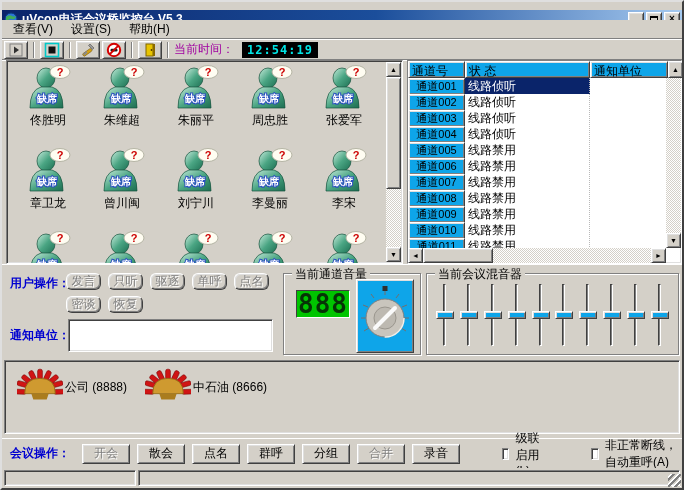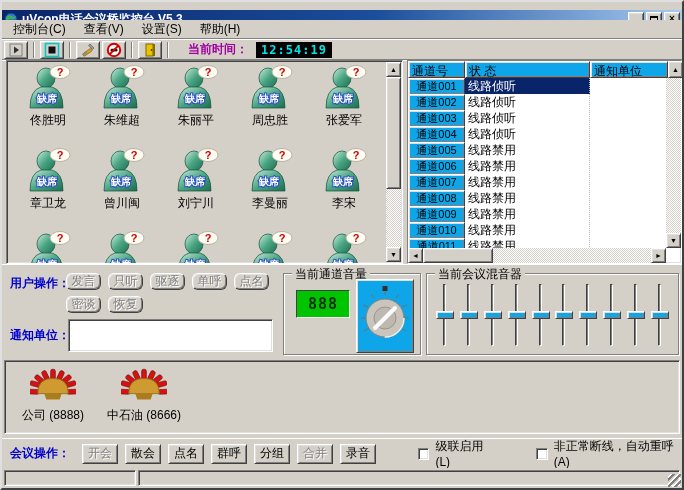--- a/index.html
+++ b/index.html
@@ -21,21 +21,21 @@
   .glyph-min{width:6px;height:2px;background:#000;margin-top:6px;}
   .glyph-max{width:8px;height:7px;border:1px solid #000;border-top-width:2px;}
   
   .menubar{position:absolute;left:0;top:18px;right:0;height:19px;display:flex;align-items:center;
     border-bottom:1px solid #808080;box-shadow:0 1px 0 #fff;padding-left:2px;background:#d4d0c8;}
   .menu-item{padding:2px 9px;}
   .toolbar{position:absolute;left:0;top:38px;right:0;height:20px;display:flex;align-items:center;
     border-bottom:1px solid #808080;box-shadow:0 1px 0 #fff;padding-left:2px;background:#d4d0c8;gap:2px;}
   .tool-btn{width:24px;height:18px;}
   .tool-sep{width:2px;height:16px;border-left:1px solid #808080;border-right:1px solid #fff;margin:0 3px;}
-  .time-label{color:#a000a0;font-weight:bold;margin:0 6px 0 14px;white-space:nowrap;}
+  .time-label{color:#a000a0;font-weight:normal;margin:0 6px 0 0;white-space:nowrap;}
   .lcd{width:76px;height:16px;background:#000;color:#00e5e5;font-family:"DejaVu Sans Mono",monospace;
     font-weight:bold;font-size:12px;display:flex;align-items:center;justify-content:center;letter-spacing:1px;}
   
   .main{position:absolute;left:0;top:58px;right:0;height:204px;}
   .user-panel{position:absolute;left:4px;top:0;width:397px;height:204px;background:#d4d0c8;overflow:hidden;}
   .user-grid{position:absolute;left:2px;top:2px;display:grid;grid-template-columns:repeat(5,74px);grid-auto-rows:83px;padding:2px;}
   .user-cell{display:flex;flex-direction:column;align-items:center;}
   .user-name{margin-top:1px;font-size:12px;white-space:nowrap;}
   .vscroll{position:absolute;top:1px;bottom:1px;width:15px;background:
     repeating-conic-gradient(#fff 0 25%,#d4d0c8 0 50%) 0 0/2px 2px;}
@@ -60,38 +60,38 @@
   .hs-thumb{position:absolute;left:15px;top:0;width:70px;height:15px;background:#d4d0c8;}
   
   .mid{position:absolute;left:0;top:262px;right:0;height:96px;background:#d4d0c8;border-top:1px solid #fff;}
   .blue-label{color:#0000d0;font-weight:bold;white-space:nowrap;}
   .uop-row{position:absolute;display:flex;gap:7px;}
   .uop-btn{width:35px;height:17px;font-size:12px;border-radius:6px;}
   .prompt-box{position:absolute;left:66px;top:54px;width:205px;height:33px;background:#fff;}
   .groupbox{position:absolute;border:1px solid #808080;box-shadow:inset 1px 1px 0 #fff, 1px 1px 0 #fff;}
   .gb-title{position:absolute;top:-8px;left:8px;background:#d4d0c8;padding:0 3px;font-size:12px;white-space:nowrap;}
   .led{position:absolute;left:12px;top:16px;width:54px;height:28px;background:#00c400;border:1px solid;border-color:#404040 #fff #fff #404040;
-    color:#063306;font-family:"DejaVu Sans Mono",monospace;font-weight:bold;font-size:15px;display:flex;align-items:center;justify-content:center;letter-spacing:1px;}
+    color:#063306;font-family:"DejaVu Sans Mono",monospace;font-weight:bold;font-size:26px;display:flex;align-items:center;justify-content:center;letter-spacing:1px;}
   .knob-panel{position:absolute;left:72px;top:5px;width:58px;height:74px;display:flex;align-items:center;justify-content:center;}
   .mixer-row{position:absolute;left:8px;top:8px;right:8px;bottom:6px;display:flex;gap:3px;}
   .slider{position:relative;flex:1;}
   .sl-track{position:absolute;left:50%;top:2px;bottom:2px;width:3px;margin-left:-2px;background:#808080;
     border:1px solid;border-color:#404040 #fff #fff #404040;}
   .sl-thumb{position:absolute;left:50%;top:44%;width:18px;height:8px;margin-left:-9px;}
   
   .conf-panel{position:absolute;left:2px;top:358px;right:2px;height:74px;background:#d4d0c8;display:flex;align-items:flex-start;padding:6px 0 0 12px;gap:16px;}
-  .conf-item{display:flex;flex-direction:column;align-items:center;min-width:72px;}
+  .conf-item{display:flex;align-items:center;min-width:72px;}
   .conf-item .cname{margin-top:2px;padding:0 2px;font-size:12px;white-space:nowrap;}
   .conf-item.selected svg{filter:brightness(0.55) hue-rotate(-25deg) saturate(1.4);}
   .conf-item.selected .cname{background:#0a246a;color:#fff;outline:1px dotted #9db6e0;}
   
   .opsbar{position:absolute;left:0;top:436px;right:0;height:30px;border-top:1px solid #fff;display:flex;align-items:center;}
   .ops-label{margin-left:8px;}
   .ops-btns{display:flex;gap:7px;margin-left:12px;}
-  .ops-btn{width:36px;height:20px;font-size:12px;}
+  .ops-btn{width:48px;height:20px;font-size:12px;}
   .chk-group{display:flex;align-items:center;margin-left:42px;gap:42px;}
   .chk{display:flex;align-items:center;gap:6px;}
   .chk-box{width:12px;height:12px;background:#fff;}
   
   .statusbar{position:absolute;left:0;bottom:0;right:0;height:20px;background:#d4d0c8;display:flex;align-items:center;padding:1px 2px;gap:2px;}
   .sb-panel{height:16px;}
   .sb-p1{width:132px;} .sb-p2{flex:1;}
   .grip{position:absolute;right:1px;bottom:1px;width:13px;height:13px;
     background:repeating-linear-gradient(135deg,transparent 0 2px,#fff 2px 3px,#808080 3px 5px);}
 </style>
@@ -111,21 +111,20 @@
       </div>
     <div class="btn95 tb-btn">
         <div class="glyph-max"></div>
       </div>
     <div class="btn95 tb-btn">
         <span>×</span>
       </div>
   </div>
 
   <div class="menubar">
-    <span class="menu-item">控制台(C)</span>
     <span class="menu-item">查看(V)</span>
     <span class="menu-item">设置(S)</span>
     <span class="menu-item">帮助(H)</span>
   </div>
 
   <div class="toolbar">
     <div class="btn95 tool-btn">
       <svg width="14" height="14" viewBox="0 0 14 14">
         <rect x="1" y="1" width="12" height="12" fill="#d4d0c8" stroke="#808080"></rect>
         <path d="M5 3.5 L10 7 L5 10.5 Z" fill="#303030"></path>

